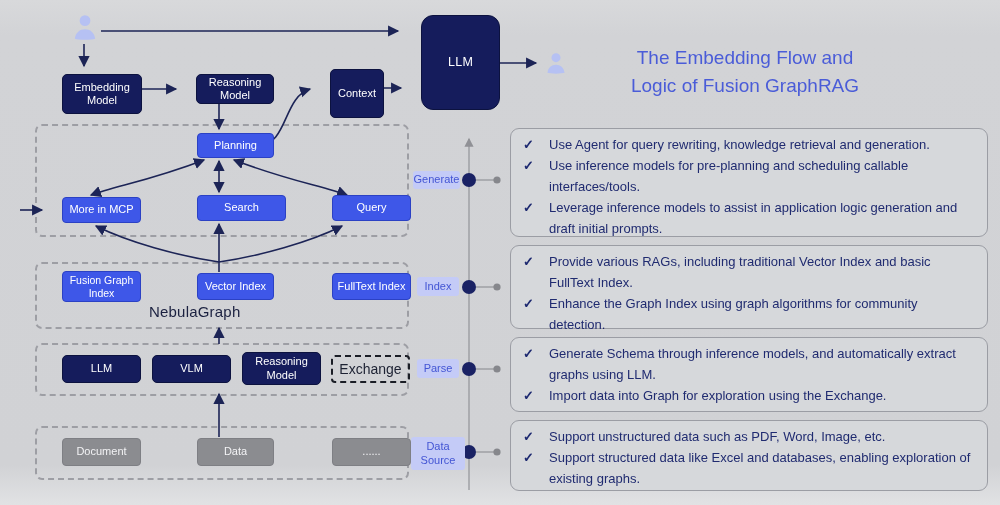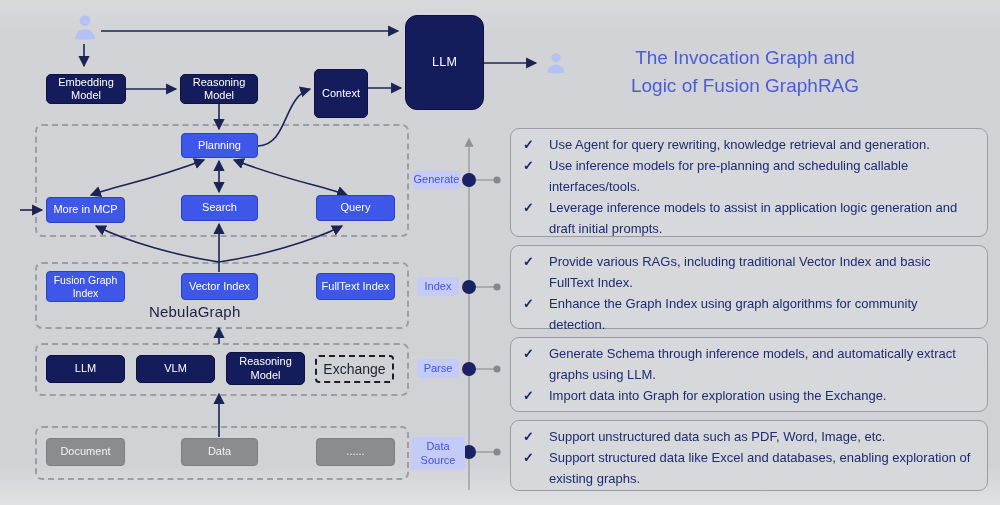--- a/index.html
+++ b/index.html
@@ -16,21 +16,21 @@
   svg.overlay{position:absolute;left:0;top:0;z-index:2;pointer-events:none;}
   .section{
     position:absolute;z-index:1;
     border:2px dashed #9d9ea4;border-radius:7px;
   }
   .node{
     position:absolute;z-index:3;
     display:flex;align-items:center;justify-content:center;
     text-align:center;color:#ffffff;
     font-size:11px;line-height:1.2;font-weight:500;
-    border-radius:4px;padding:1px 3px;box-sizing:border-box;
+    border-radius:4px;padding:1px 3px;box-sizing:border-box;margin-left:16px;
   }
   .navy{background:#151c5c;border:1px solid #0c123f;border-radius:5px;}
   .blue{background:#3e57e8;border:1px solid #2b41c4;}
   .gray{background:#8b8c90;border:1px solid #7e7f84;color:#f3f3f5;}
   .llm-big{border-radius:12px;font-size:12.5px;letter-spacing:.3px;}
   .exchange{
     background:transparent;border:2px dashed #1b1e26;
     color:#1d2233;font-weight:400;font-size:14px;border-radius:4px;
   }
   .nebula-label{
@@ -118,28 +118,28 @@
     </g>
   </svg>
 
   <svg class="person-icon" style="left:66px;top:8px" width="38" height="38" viewBox="0 0 24 24">
     <path fill="#b6c1f3" d="M12 4.6a3.4 3.4 0 1 1 0 6.8 3.4 3.4 0 0 1 0-6.8zM5.6 19.4c.5-4 3.1-6 6.4-6s5.9 2 6.4 6c-2 .8-10.8.8-12.8 0z"></path>
   </svg>
   <svg class="person-icon" style="left:540px;top:47px" width="32" height="32" viewBox="0 0 24 24">
     <path fill="#b6c1f3" d="M12 4.6a3.4 3.4 0 1 1 0 6.8 3.4 3.4 0 0 1 0-6.8zM5.6 19.4c.5-4 3.1-6 6.4-6s5.9 2 6.4 6c-2 .8-10.8.8-12.8 0z"></path>
   </svg>
 
-  <div class="node navy" style="left:46px;top:74px;width:80px;height:30px">Embedding Model</div>
+  <div class="node navy" style="left:46px;top:74px;width:80px;height:40px">Embedding Model</div>
   <div class="node navy" style="left:180px;top:74px;width:78px;height:30px">Reasoning Model</div>
   <div class="node navy" style="left:314px;top:69px;width:54px;height:49px">Context</div>
   <div class="node navy llm-big" style="left:405px;top:15px;width:79px;height:95px">LLM</div>
 
   <div class="node blue" style="left:181px;top:133px;width:77px;height:25px">Planning</div>
   <div class="node blue" style="left:46px;top:197px;width:79px;height:26px">More in MCP</div>
-  <div class="node blue" style="left:181px;top:195px;width:77px;height:26px">Search</div>
+  <div class="node blue" style="left:181px;top:195px;width:89px;height:26px">Search</div>
   <div class="node blue" style="left:316px;top:195px;width:79px;height:26px">Query</div>
 
   <div class="node blue" style="left:46px;top:271px;width:79px;height:31px;font-size:10.5px">Fusion Graph Index</div>
   <div class="node blue" style="left:181px;top:273px;width:77px;height:27px">Vector Index</div>
   <div class="node blue" style="left:316px;top:273px;width:79px;height:27px;font-size:11px">FullText Index</div>
   <div class="nebula-label" style="left:149px;top:303px;width:140px">NebulaGraph</div>
 
   <div class="node navy" style="left:46px;top:355px;width:79px;height:28px">LLM</div>
   <div class="node navy" style="left:136px;top:355px;width:79px;height:28px">VLM</div>
   <div class="node navy" style="left:226px;top:352px;width:79px;height:33px">Reasoning Model</div>
@@ -148,21 +148,21 @@
   <div class="node gray" style="left:181px;top:438px;width:77px;height:28px">Data</div>
   <div class="node gray" style="left:46px;top:438px;width:79px;height:28px">Document</div>
   <div class="node gray" style="left:316px;top:438px;width:79px;height:28px">......</div>
 
   <div class="badge" style="left:413px;top:171px;width:47px;height:18px">Generate</div>
   <div class="badge" style="left:417px;top:277px;width:42px;height:19px">Index</div>
   <div class="badge" style="left:417px;top:359px;width:42px;height:19px">Parse</div>
   <div class="badge" style="left:411px;top:437px;width:52px;height:31px;padding:1px">Data Source</div>
 
   <div class="title" style="left:505px;top:44px;width:480px">
-    <div>The Invocation Graph and</div>
+    <div>The Embedding Flow and</div>
     <div>Logic of Fusion GraphRAG</div>
   </div>
 
   <div class="panel" style="top:128px;height:109px">
     <div class="panel-item">
       <span class="check">✓</span>
       <span>Use Agent for query rewriting, knowledge retrieval and generation.</span>
     </div>
     <div class="panel-item">
       <span class="check">✓</span>

